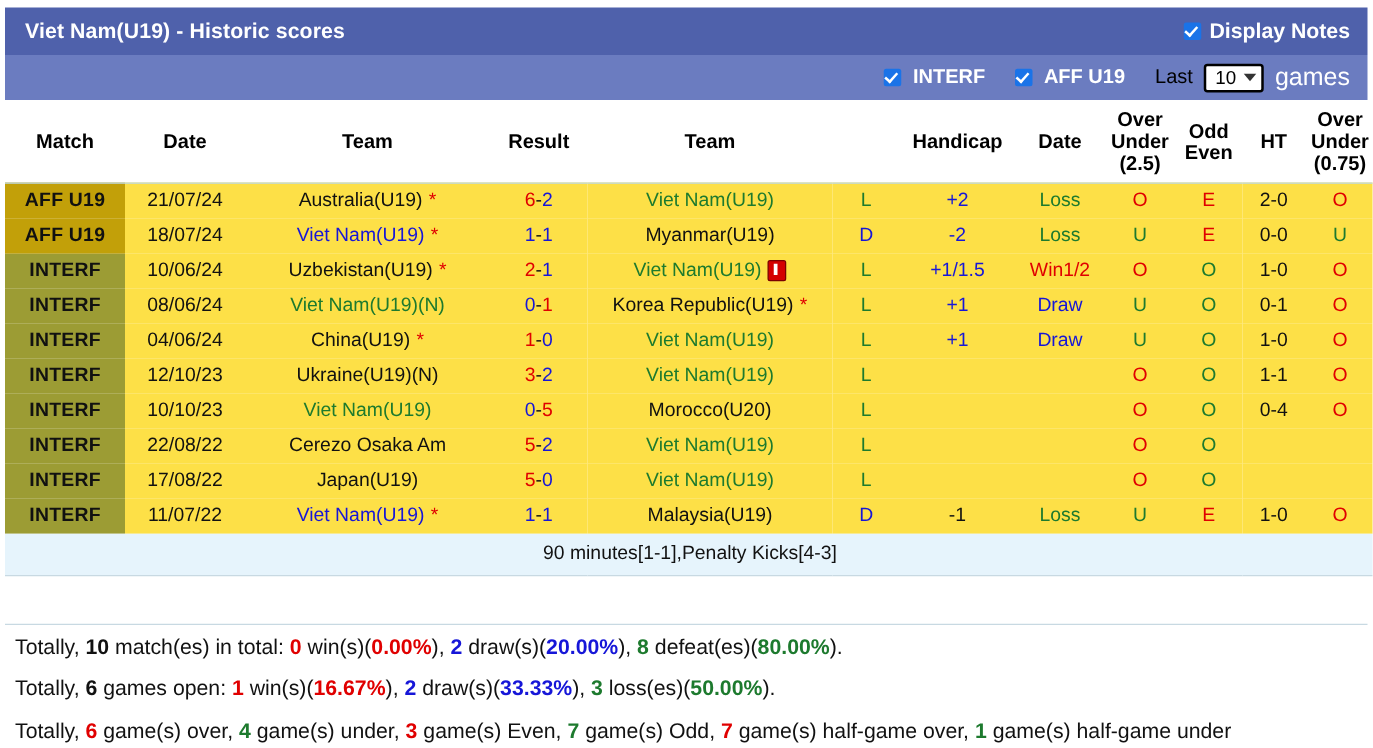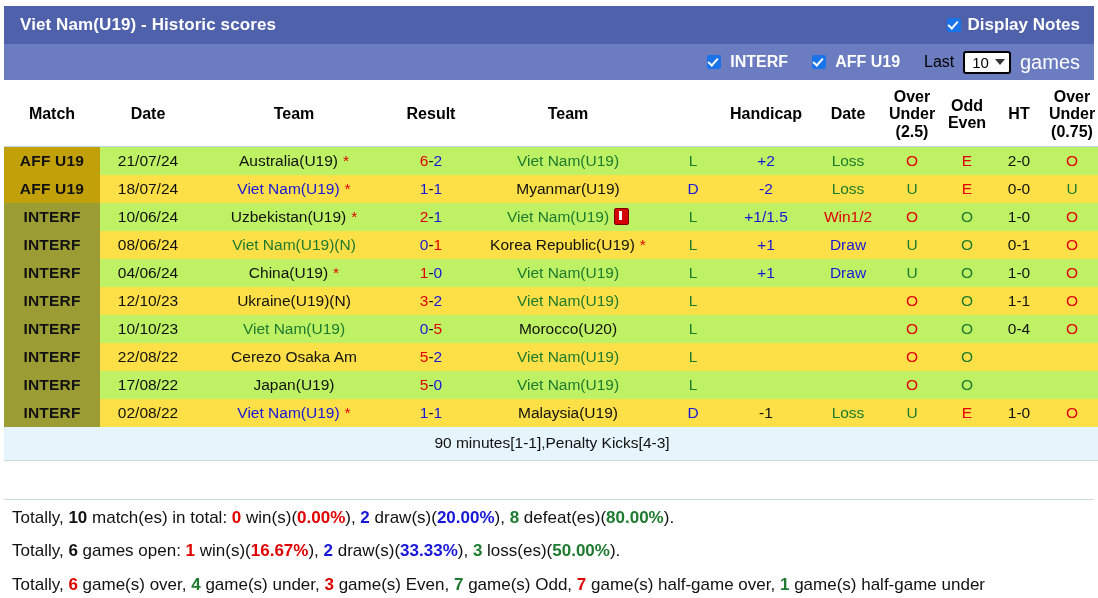--- a/index.html
+++ b/index.html
@@ -70,21 +70,21 @@
   }
   table.scores th {
     font-size: 16px; font-weight: bold; color: #000; background: #ffffff;
     padding: 6px 2px; vertical-align: middle; line-height: 1.08;
     border-bottom: 1px solid #bcd9e8;
   }
   table.scores td {
     font-size: 15.5px; color: #111; padding: 5px 2px; text-align: center;
     white-space: nowrap; vertical-align: middle;
   }
-  tr.odd  td { background: #bef264; }
+  tr.odd  td { background: #fde047; }
   tr.even td { background: #fde047; }
 
   td.match-cell {
     font-weight: bold; color: #ffffff; font-size: 15.5px;
     letter-spacing: .2px;
   }
   td.match-cell.aff    { background: #c2a009 !important; }
   td.match-cell.interf { background: #9c9c34 !important; }
 
   td.home { text-align: right;  padding-right: 14px; margin-top: 48px; }
@@ -359,21 +359,21 @@
           <td><span class="green">L</span></td>
           <td><span class="black"></span></td>
           <td><span class="black"></span></td>
           <td><span class="red">O</span></td>
           <td><span class="green">O</span></td>
           <td><span class="black"></span></td>
           <td><span class="red"></span></td>
         </tr>
         <tr class="even">
           <td class="match-cell interf"><span>INTERF</span></td>
-          <td><span>02/08/22</span></td>
+          <td><span>11/07/22</span></td>
           <td class="home"><span class="team-inner">
               <span class="blue">Viet Nam(U19)</span>
               <span class="star">*</span>
             </span></td>
           <td><span class="blue">1</span><span class="black">-</span><span class="blue">1</span></td>
           <td class="away"><span class="team-inner">
               <span class="black">Malaysia(U19)</span>
             </span></td>
           <td><span class="blue">D</span></td>
           <td><span class="black">-1</span></td>

